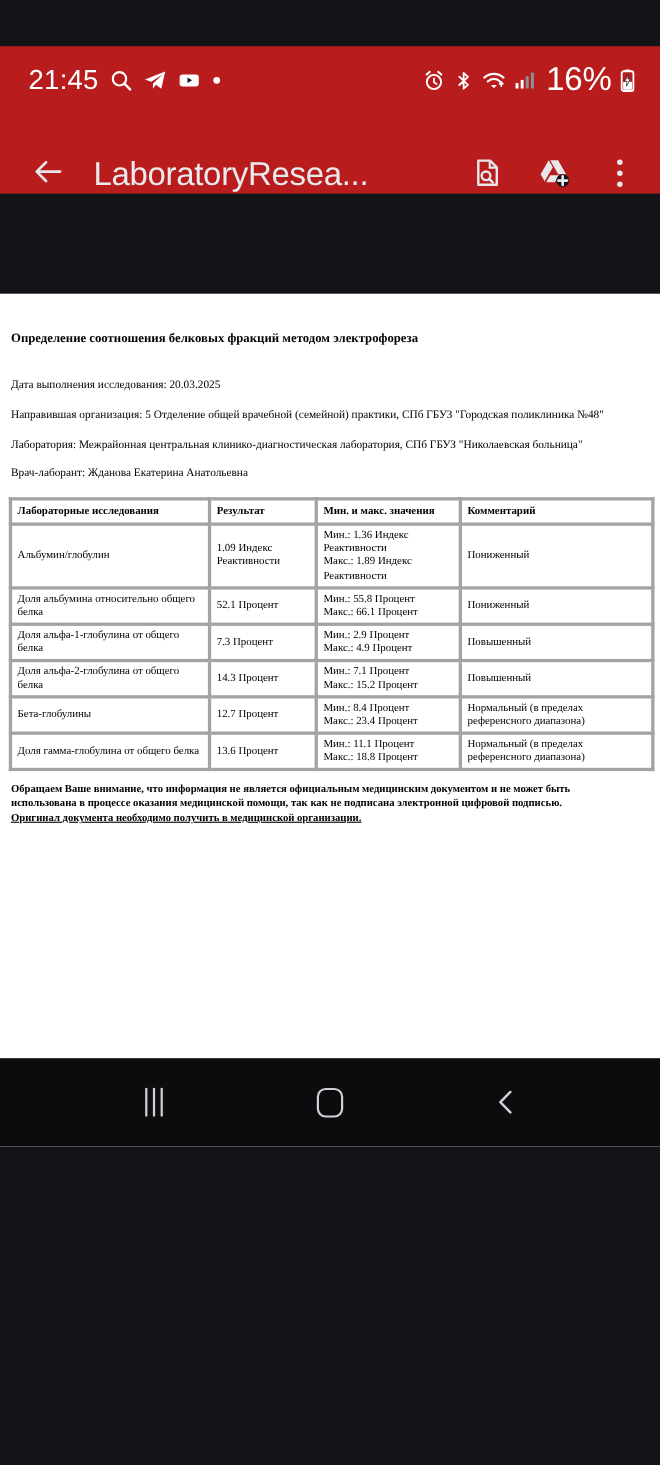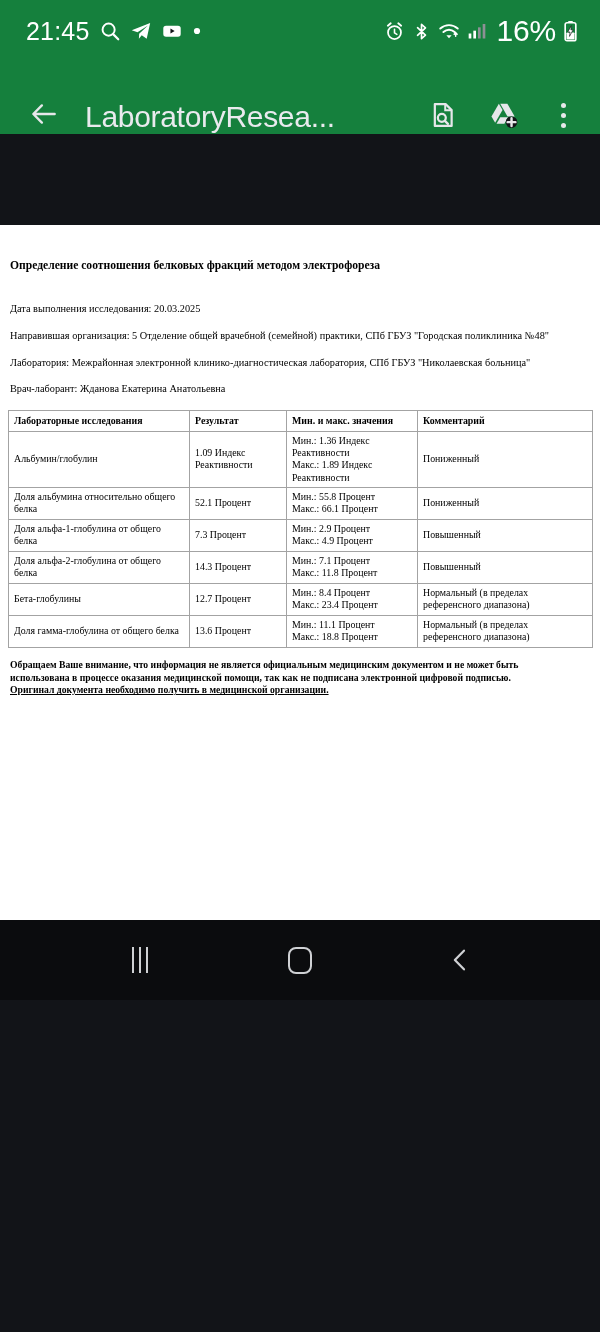--- a/index.html
+++ b/index.html
@@ -9,22 +9,23 @@
     height: 1332px;
     background: #121418;
     font-family: "Liberation Sans", sans-serif;
     overflow: hidden;
   }
 
   #screen {
     position: relative;
     width: 600px;
     height: 1000px;
-    background: #15803d;
+    background: #b91c1c;
     overflow: hidden;
+    margin-top: 42px;
   }
 
   
   .status-bar {
     position: absolute;
     top: 0; left: 0;
     width: 600px;
     height: 62px;
     display: flex;
     align-items: center;
@@ -141,21 +142,21 @@
   
   table.lab {
     margin-top: 10px;
     width: 584px;
     border-collapse: collapse;
     table-layout: fixed;
     font-family: "Liberation Serif", serif;
     color: #000;
   }
   table.lab th, table.lab td {
-    border: 1px solid #a3a3a3;
+    border: 3px solid #a3a3a3;
     vertical-align: middle;
     padding: 3px 5px;
     font-size: 9.9px;
     line-height: 1.22;
     text-align: left;
   }
   table.lab th {
     font-weight: bold;
     padding-top: 4px;
     padding-bottom: 4px;
@@ -310,21 +311,21 @@
   </div>
 
   <div class="viewer">
     <div class="page">
 
       <div class="doc-title">Определение соотношения белковых фракций методом электрофореза</div>
 
       <div class="meta-block">
         <div class="meta-line">Дата выполнения исследования: 20.03.2025</div>
         <div class="meta-line">Направившая организация: 5 Отделение общей врачебной (семейной) практики, СПб ГБУЗ "Городская поликлиника №48"</div>
-        <div class="meta-line">Лаборатория: Межрайонная электронной клинико-диагностическая лаборатория, СПб ГБУЗ "Николаевская больница"</div>
+        <div class="meta-line">Лаборатория: Межрайонная центральная клинико-диагностическая лаборатория, СПб ГБУЗ "Николаевская больница"</div>
         <div class="meta-line">Врач-лаборант: Жданова Екатерина Анатольевна</div>
       </div>
 
       <table class="lab">
         <colgroup>
           <col class="c1">
             <col class="c2">
             <col class="c3">
             <col class="c4">
         </colgroup>
@@ -362,21 +363,21 @@
               <span>Мин.: 2.9 Процент</span><br>
               <span>Макс.: 4.9 Процент</span>
             </td>
             <td>Повышенный</td>
           </tr>
           <tr class="row-std">
             <td>Доля альфа-2-глобулина от общего белка</td>
             <td>14.3 Процент</td>
             <td>
               <span>Мин.: 7.1 Процент</span><br>
-              <span>Макс.: 11.8 Процент</span>
+              <span>Макс.: 15.2 Процент</span>
             </td>
             <td>Повышенный</td>
           </tr>
           <tr class="row-std">
             <td>Бета-глобулины</td>
             <td>12.7 Процент</td>
             <td>
               <span>Мин.: 8.4 Процент</span><br>
               <span>Макс.: 23.4 Процент</span>
             </td>

